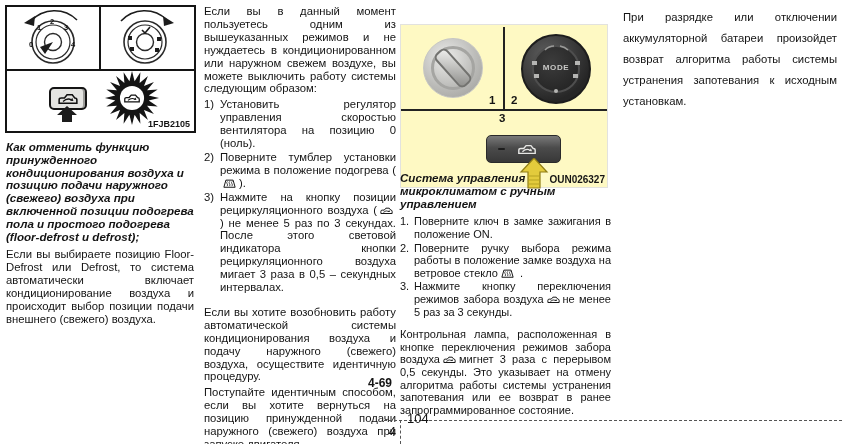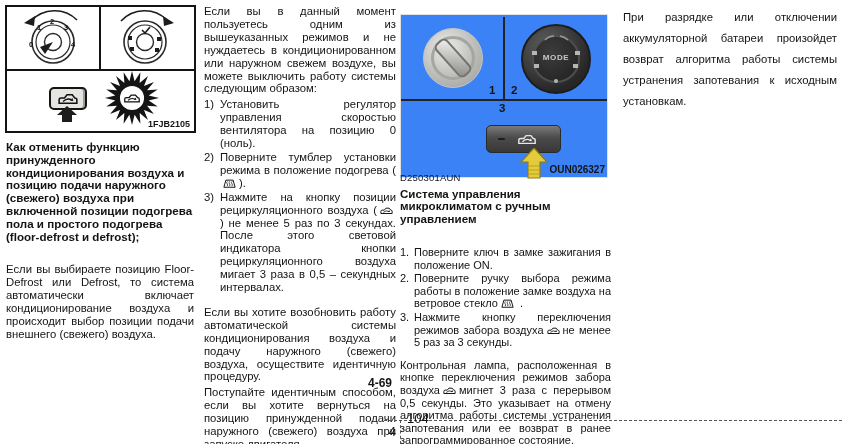--- a/index.html
+++ b/index.html
@@ -4,41 +4,41 @@
 <style>
   html,body{margin:0;padding:0;background:#fff;}
   .page{position:relative;width:842px;height:444px;background:#ffffff;overflow:hidden;
         font-family:"Liberation Sans",sans-serif;color:#141414;}
   
   .col{position:absolute;text-align:justify;}
   .c2{left:204px;top:5px;width:192px;font-size:11.3px;line-height:12.9px;}
   .c3{left:400px;top:172px;width:211px;font-size:11px;line-height:12.6px;}
   .c4{left:623px;top:7px;width:214px;font-size:11.3px;line-height:21px;}
   .c1txt{left:6px;top:141px;width:188px;font-size:11.3px;line-height:13px;}
-  .h-bi{font-weight:bold;text-align:left;font-size:11.6px;line-height:12.8px;margin:0 0 20px 0;}
+  .h-bi{font-weight:bold;font-style:italic;text-align:left;font-size:11.6px;line-height:12.8px;margin:0 0 5px 0;}
   .para{margin:0 0 3px 0;}
   .li{position:relative;padding-left:16px;margin:0 0 1px 0;}
   .li .num{position:absolute;left:0;top:0;}
   .li3{padding-left:14px;}
   .code{font-size:9.5px;letter-spacing:.2px;margin:0 0 3px 0;text-align:left;}
   .pgnum{position:absolute;left:336px;top:376px;width:56px;text-align:right;font-weight:bold;font-size:12px;}
   
   .ic{display:inline-block;width:15px;height:9px;vertical-align:-1px;margin:0 2px;color:#111;}
   
   .fig1{position:absolute;left:5px;top:5px;width:187px;height:124px;border:2px solid #141414;background:#fff;}
   .f1-vdiv{position:absolute;left:92px;top:0;width:0;height:62px;border-left:2px solid #141414;}
   .f1-hdiv{position:absolute;left:0;top:62px;width:100%;border-top:2px solid #141414;}
   .f1-label{position:absolute;right:4px;bottom:2px;font-size:9px;font-weight:bold;}
   .dial{position:absolute;top:2px;}
   .f1btn{position:absolute;left:42px;top:80px;width:34px;height:19px;border:2px solid #141414;border-radius:5px;
          background:#e4e4e1;display:flex;align-items:center;justify-content:center;box-shadow:inset -2px 0 0 #9c9c99;}
   .f1arrow{position:absolute;left:49px;top:99px;}
   .fstar{position:absolute;left:97px;top:63px;}
   
-  .fig2{position:absolute;left:400px;top:14px;width:206px;height:162px;background:#3b82f6;border:1px solid #e2e2df;}
+  .fig2{position:absolute;left:400px;top:24px;width:206px;height:162px;background:#fef9c3;border:1px solid #e2e2df;}
   .f2-vdiv{position:absolute;left:102px;top:2px;width:0;height:82px;border-left:2px solid #222;}
   .f2-hdiv{position:absolute;left:0;top:84px;width:100%;border-top:2px solid #222;}
   .callout{position:absolute;font-size:11.5px;font-weight:bold;}
   .f2-label{position:absolute;right:2px;top:149px;font-size:10px;font-weight:bold;}
   .ign{position:absolute;left:22px;top:13px;width:58px;height:58px;border-radius:50%;
        background:radial-gradient(circle at 38% 32%,#ececea,#bcbcb9 55%,#9b9b98);border:1px solid #c6c6c3;}
   .ign::before{content:"";position:absolute;left:7px;top:7px;right:7px;bottom:7px;border-radius:50%;
        border:3px solid #a5a5a2;}
   .ign .slot{position:absolute;left:50%;top:50%;width:40px;height:12px;border-radius:6px;
        background:linear-gradient(135deg,#efefed,#8e8e8b);border:2px solid #737370;
@@ -200,21 +200,20 @@
       <polygon points="15,0 28,14 21,14 21,30 9,30 9,14 2,14" fill="#e3cb3c" stroke="#8f7d14" stroke-width="1.2"></polygon>
       <line x1="9.5" y1="18" x2="20.5" y2="18" stroke="#b7a322" stroke-width="1"></line>
       <line x1="9.5" y1="22" x2="20.5" y2="22" stroke="#b7a322" stroke-width="1"></line>
       <line x1="9.5" y1="26" x2="20.5" y2="26" stroke="#b7a322" stroke-width="1"></line>
     </svg>
 
     <div class="f2-label">OUN026327</div>
   </div>
 
   <div class="col c3">
-    <p class="code">D250301AUN</p>
     <p class="h-bi">Система управления микроклиматом с ручным управлением</p>
 
     <div class="li li3">
       <span class="num">1.</span>
       <span>Поверните ключ в замке зажигания в положение ON.</span>
     </div>
 
     <div class="li li3">
       <span class="num">2.</span>
       <span><span>Поверните ручку выбора режима работы в положение замке воздуха на ветровое стекло</span><svg class="ic">

